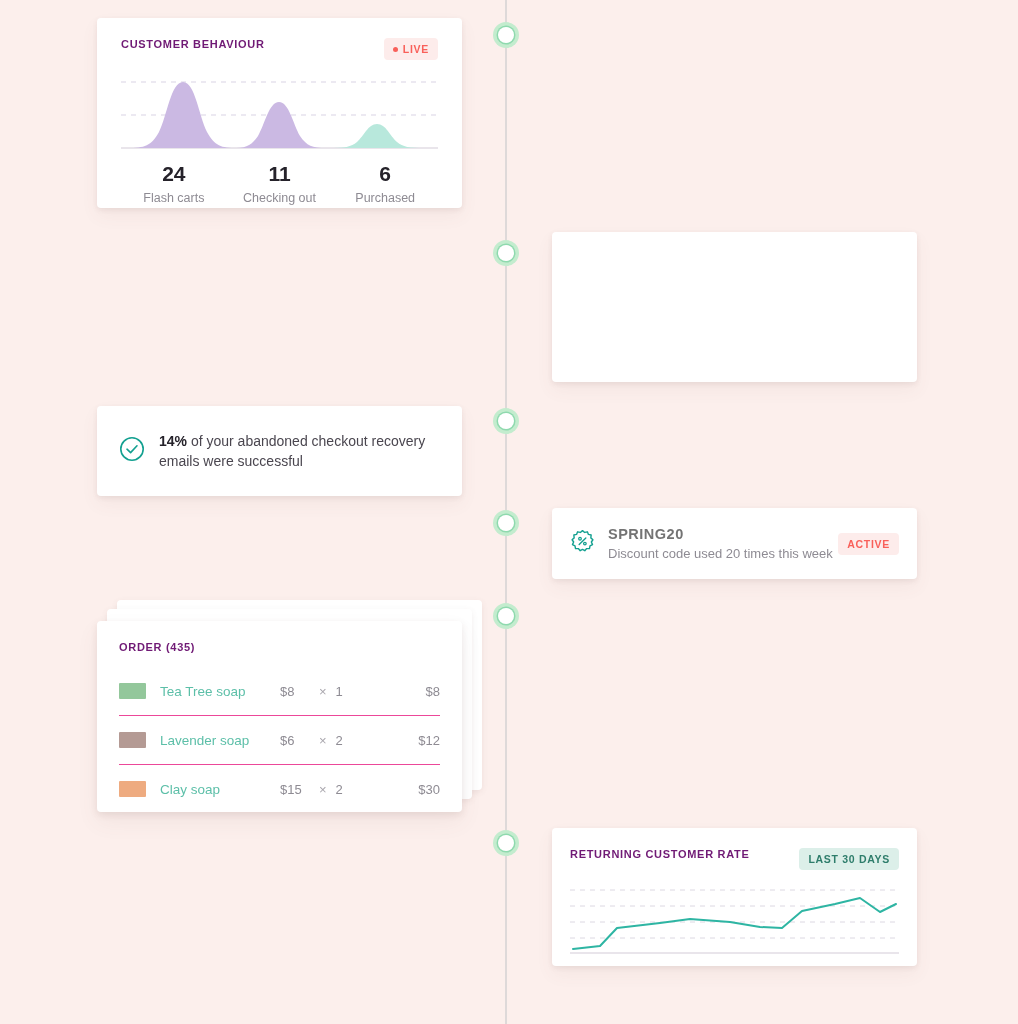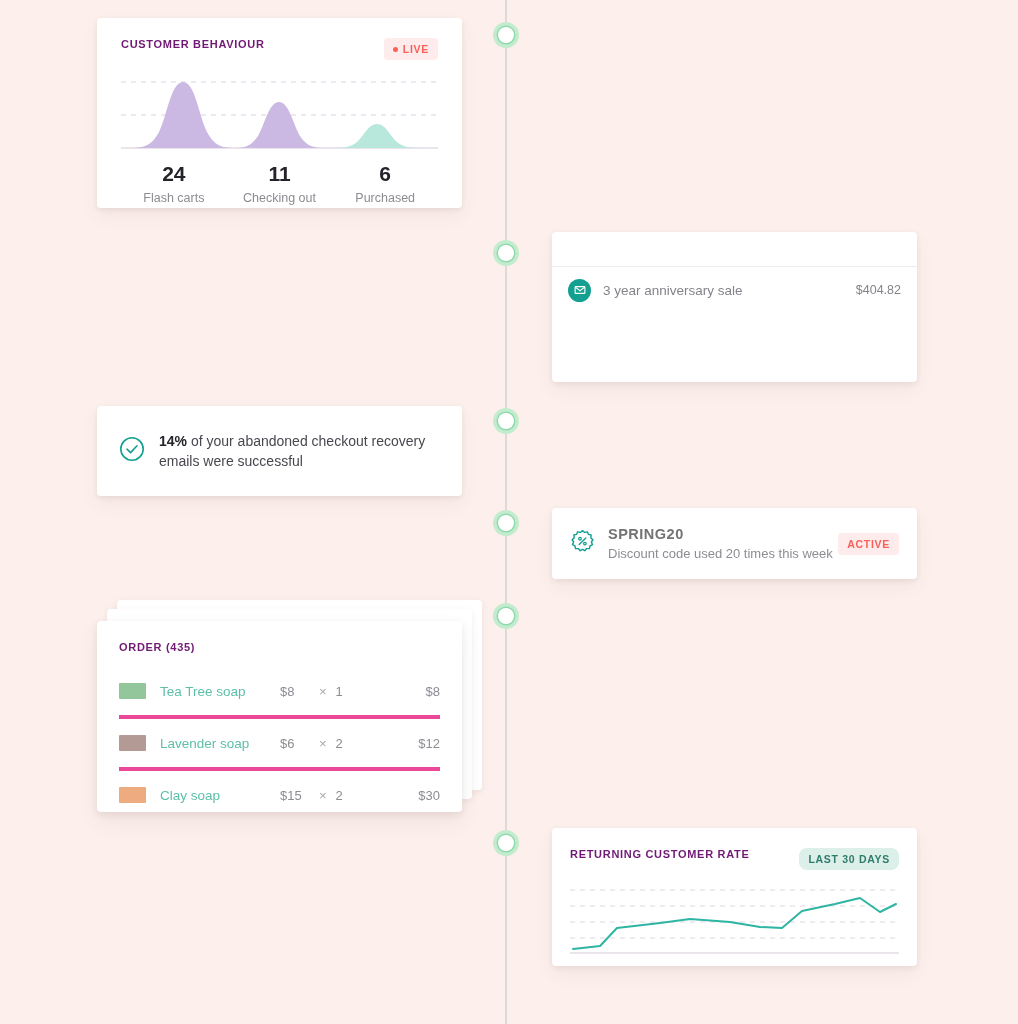--- a/index.html
+++ b/index.html
@@ -89,21 +89,20 @@
     background: #f9605a;
     margin-right: 5px;
   }
   .badge-active {
     background: #fdeceb;
     color: #f9605a;
   }
   .badge-days {
     background: #dcefe9;
     color: #2e7d6b;
-    border-radius: 8px;
   }
 
   
   #card-behaviour {
     left: 97px;
     top: 18px;
     width: 365px;
     height: 190px;
     padding: 20px 24px;
   }
@@ -252,21 +251,21 @@
     box-shadow: 0 3px 7px rgba(120, 90, 85, 0.12), 0 10px 22px rgba(120, 90, 85, 0.07);
     box-sizing: border-box;
     padding: 20px 0 0 0;
   }
   #card-order .card-title { padding: 0 22px; }
   .order-list { margin-top: 14px; padding: 0 22px; }
   .order-row {
     display: flex;
     align-items: center;
     height: 48px;
-    border-bottom: 4px solid #ec4899;
+    border-bottom: 1px solid #ec4899;
   }
   .order-row:last-child { border-bottom: none; }
   .thumb {
     width: 27px;
     height: 16px;
     border-radius: 1px;
     flex: 0 0 auto;
   }
   .order-name {
     width: 120px;
@@ -367,30 +366,20 @@
       </div>
       <div class="beh-stat">
         <div class="val">6</div>
         <div class="lbl">Purchased</div>
       </div>
     </div>
   </div>
 
   <div class="card" id="card-campaign">
     <div class="camp-list">
-      <div class="camp-row">
-        <span class="icon-circle-mail">
-          <svg width="12" height="12" viewBox="0 0 16 16" fill="none" stroke="#ffffff" stroke-width="1.5">
-            <rect x="1.5" y="3.5" width="13" height="9" rx="1"></rect>
-            <path d="M1.8 4.2 L8 9 L14.2 4.2"></path>
-          </svg>
-        </span>
-        <span class="txt">3 year anniversary sale</span>
-        <span class="amt">$404.82</span>
-      </div>
     </div>
   </div>
 
   <div class="card" id="card-recovery">
     <span class="check">
       <svg width="26" height="26" viewBox="0 0 26 26" fill="none">
         <circle cx="13" cy="13" r="11.2" stroke="#13a090" stroke-width="1.6"></circle>
         <path d="M8 13.2 L11.6 16.6 L18 9.8" stroke="#13a090" stroke-width="1.6" stroke-linecap="round" stroke-linejoin="round"></path>
       </svg>
     </span>

